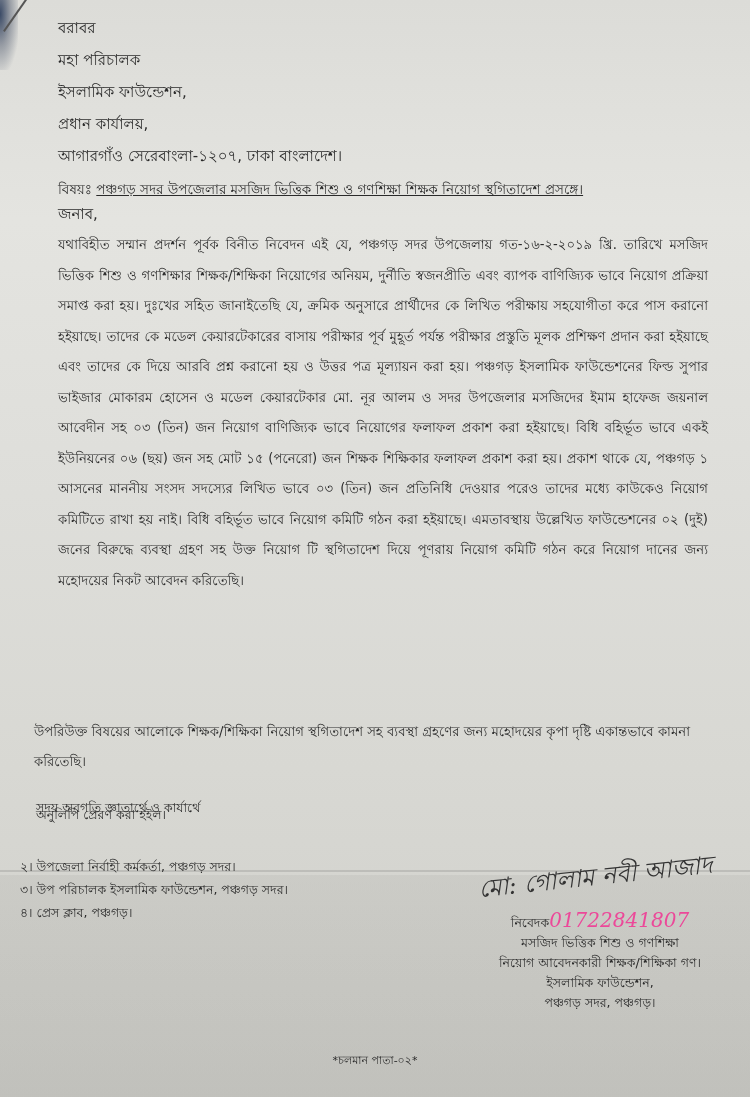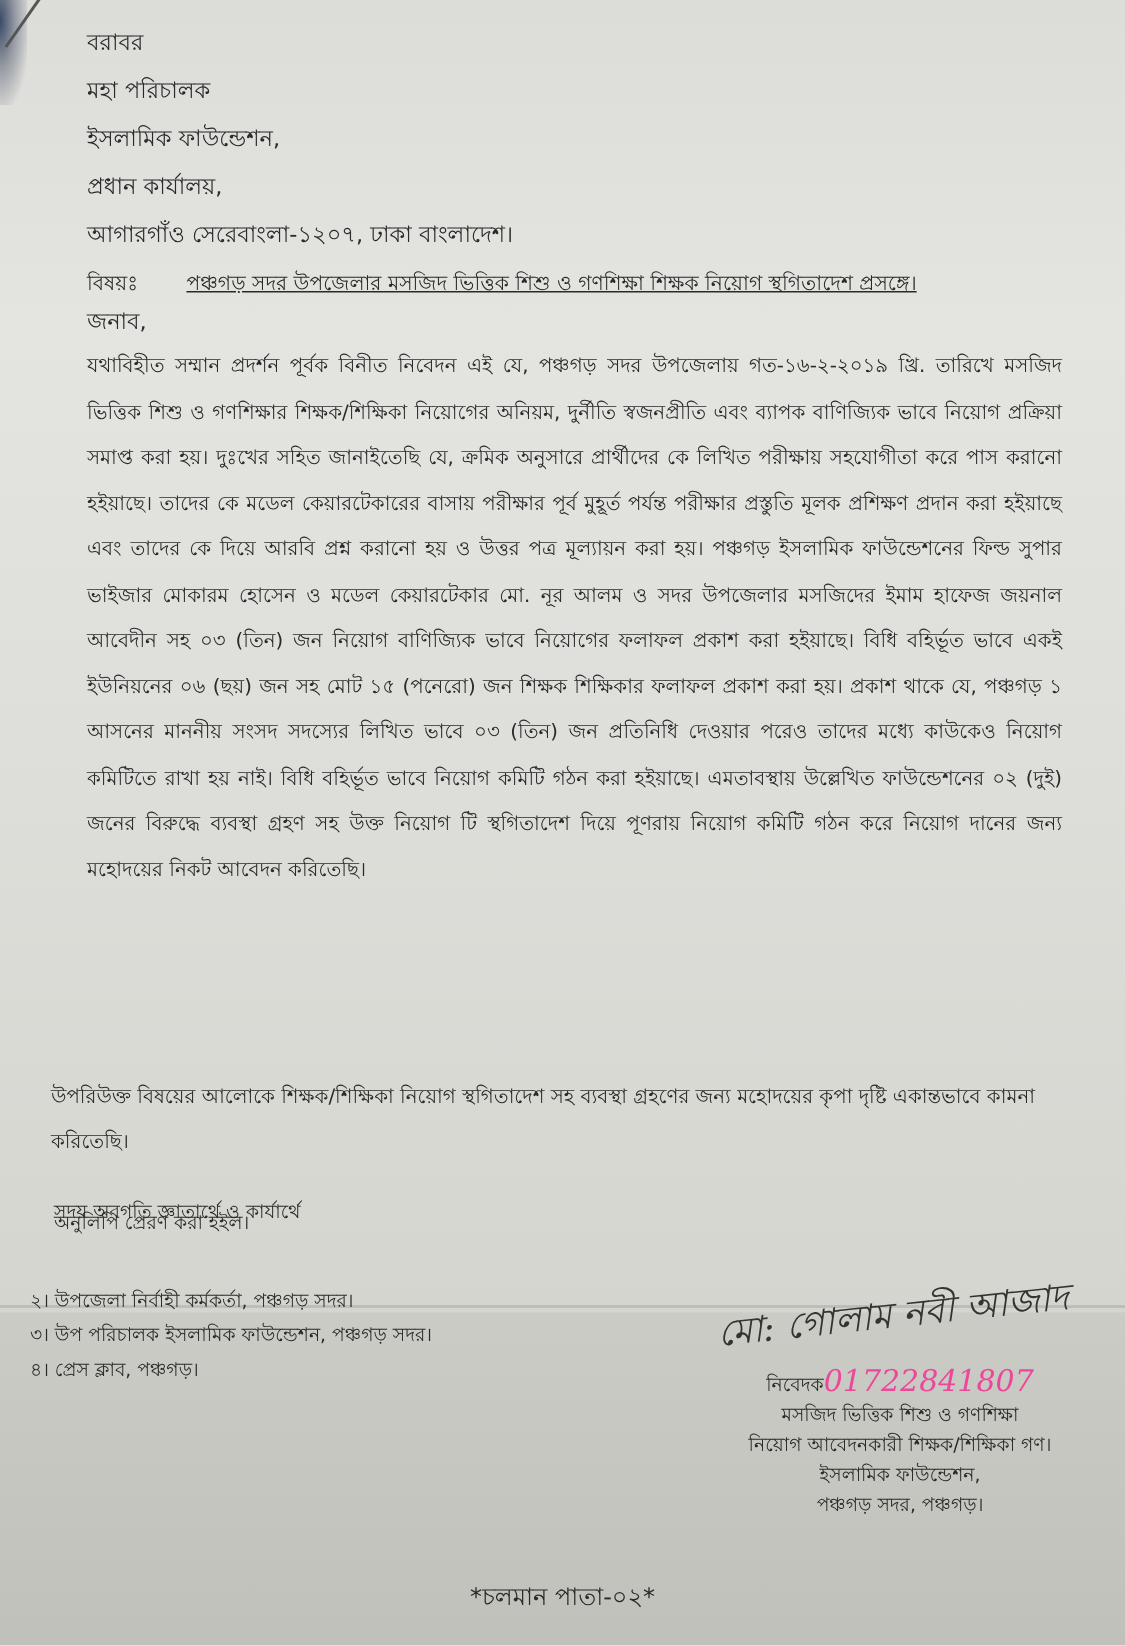--- a/index.html
+++ b/index.html
@@ -21,33 +21,33 @@
     position:absolute; left:0; width:750px; height:2px;
     background:rgba(120,120,115,0.25);
   }
   .lower-shade {
     position:absolute; left:0; top:875px; width:750px; height:222px;
     background: linear-gradient(180deg, rgba(150,150,145,0.15), rgba(150,150,145,0.25));
   }
   .line { position:absolute; white-space:nowrap; font-size:15px; line-height:16px; }
   .addr { left:58px; }
   .subject { left:58px; top:181px; font-size:13.5px; }
-  .subject .u { text-decoration:underline;margin-left:28px; }
+  .subject .u { text-decoration:underline; }
   .para { position:absolute; left:58px; width:650px; font-size:13.2px; line-height:30.5px; text-align:justify; }
   .para2 { position:absolute; left:58px; width:650px; font-size:13.2px; line-height:30px; }
   .cc { position:absolute; left:36px; font-size:12.5px; line-height:16px;text-align:right; }
   .cc-list { position:absolute; left:20px; top:855px; font-size:12.5px; line-height:23px; }
   .cc-list div { white-space:nowrap; }
   .signature {
     position:absolute; left:478px; top:858px; font-family:"DejaVu Serif", serif;
     font-style:italic; font-size:24px; color:#333; transform:rotate(-6deg); white-space:nowrap;
   }
   .sender { position:absolute; left:450px; top:910px; width:300px; text-align:center; font-size:12.5px; line-height:20px; }
   .sender .phone { font-family:"DejaVu Serif", serif; font-style:italic; font-size:20px; color:#ec4899; }
-  .footer { position:absolute; left:0; width:750px; top:1052px; text-align:center; font-size:16px; }
+  .footer { position:absolute; left:0; width:750px; top:1052px; text-align:center; font-size:11px; }
 </style>
 </head>
 <body>
 
 <div class="shadow-left"></div>
 <div class="pin-scratch"></div>
 <div class="fold" style="top:870px"></div>
 <div class="lower-shade"></div>
 
 <div>

